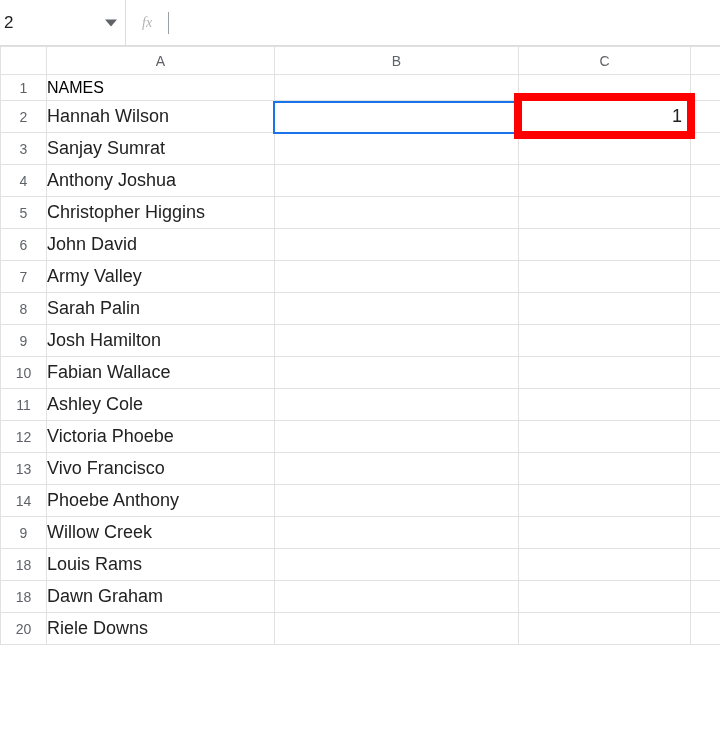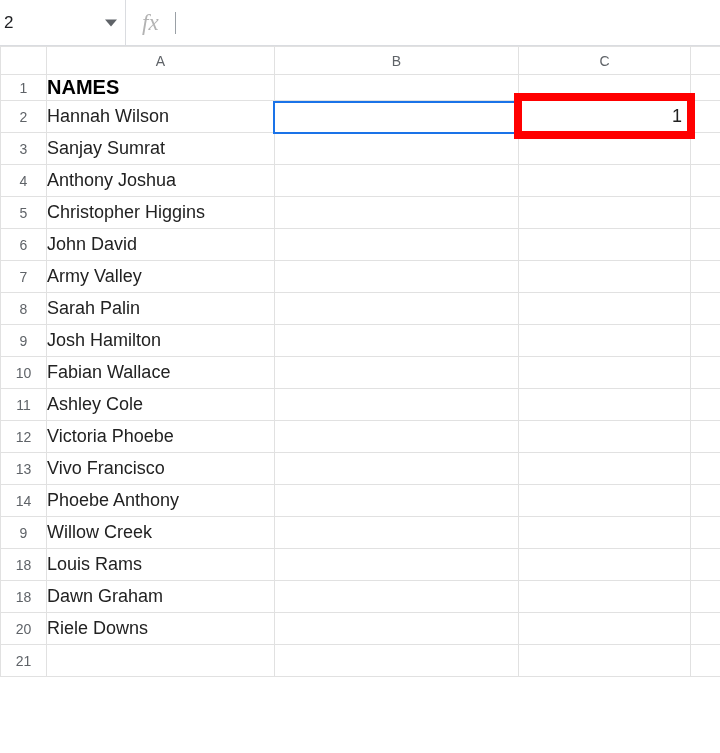--- a/index.html
+++ b/index.html
@@ -41,21 +41,21 @@
     color: #5f6368;
   }
   .name-dd svg { width: 12px; height: 12px; }
   .fx {
     display: flex;
     align-items: center;
     padding: 0 16px 0 16px;
     color: #b3b3b3;
     font-style: italic;
     font-family: "Times New Roman", serif;
-    font-size: 23px;
+    font-size: 14px;
   }
   .formula-input {
     flex: 1;
     display: flex;
     align-items: center;
     position: relative;
   }
   .formula-caret {
     width: 1px;
     height: 22px;
@@ -115,23 +115,23 @@
     color: #222;
     padding: 0 6px;
     text-align: left;
     white-space: nowrap;
     overflow: hidden;
   }
   td.cell.num { text-align: right; padding-right: 8px; }
   tr.r1 td.cell, tr.r1 th.rowhdr { height: 26px; }
   td.names-header {
     background: #ff0000;
-    font-weight: 700;
+    font-weight: 400;
     color: #000;
-    font-size: 20px;
+    font-size: 16px;
     padding-left: 6px;
   }
 
   
   .sel-outline {
     position: absolute;
     border: 2px solid #1a73e8;
     pointer-events: none;
     z-index: 5;
   }
@@ -300,27 +300,20 @@
         <td class="cell"></td>
         <td class="cell"></td>
       </tr>
       <tr>
         <th class="rowhdr">20</th>
         <td class="cell">Riele Downs</td>
         <td class="cell"></td>
         <td class="cell"></td>
         <td class="cell"></td>
       </tr>
-      <tr>
-        <th class="rowhdr">21</th>
-        <td class="cell"></td>
-        <td class="cell"></td>
-        <td class="cell"></td>
-        <td class="cell"></td>
-      </tr>
     </tbody>
   </table>
 
   <div class="sel-outline" style="left:273px; top:55px; width:246px; height:33px;"></div>
   <div class="sel-handle" style="left:516px; top:85px;"></div>
 
   <div class="hl-box" style="left:514px; top:47px; width:181px; height:46px;"></div>
 </div>
 
 </body></html>

